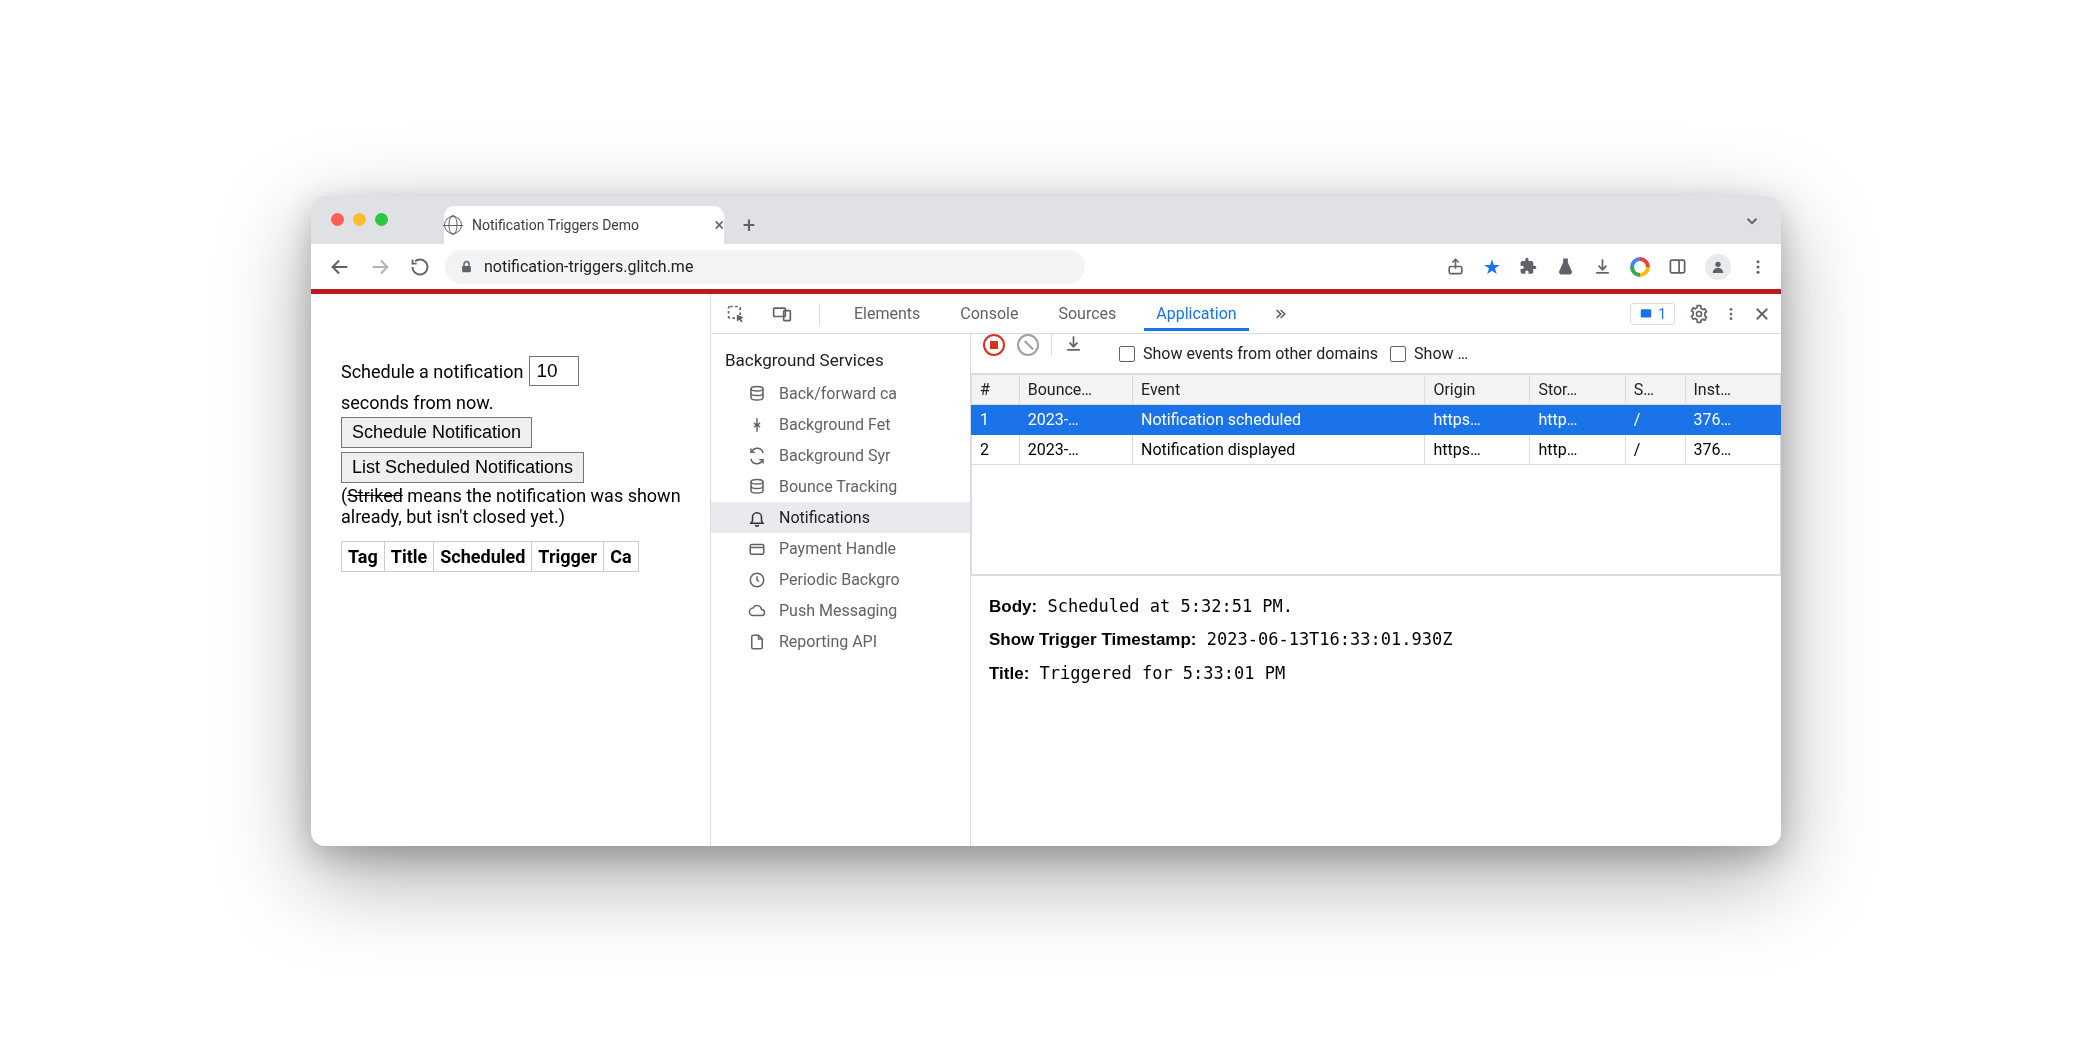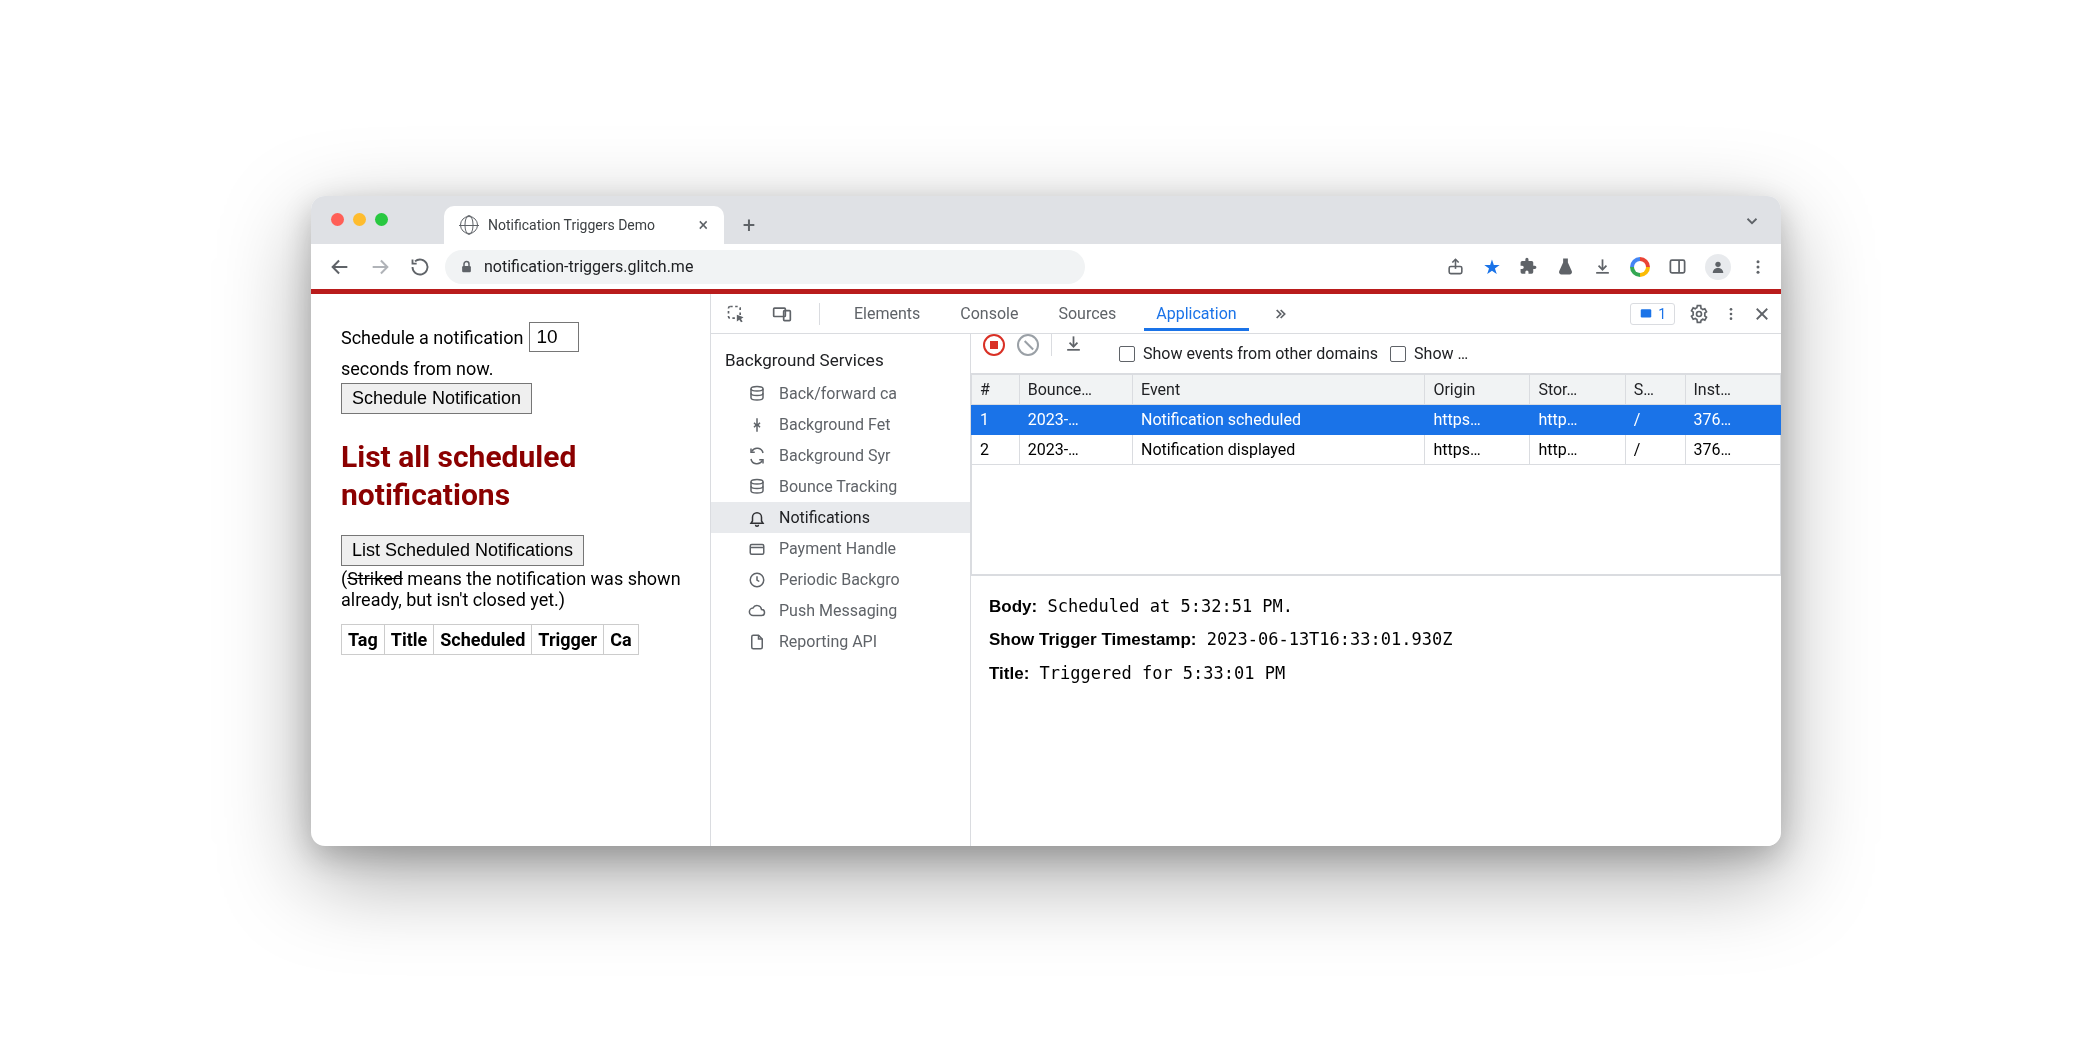--- a/index.html
+++ b/index.html
@@ -43,21 +43,21 @@
   .dot.red { background: #ff5f57; }
   .dot.yellow { background: #febc2e; }
   .dot.green { background: #28c840; }
   .tab {
     margin-left: 115px;
     background: #fff;
     height: 38px;
     border-radius: 10px 10px 0 0;
     display: flex;
     align-items: center;
-    padding: 0 16px;
+    padding: 0 0;
     gap: 10px;
     min-width: 280px;
     font-size: 14px;
     color: #3c4043;
     position: relative;
   }
   .tab .globe {
     width: 18px; height: 18px; border: 1.6px solid #5f6368; border-radius: 50%;
     position: relative;
   }
@@ -124,21 +124,21 @@
   }
   
   .page {
     width: 400px;
     padding: 28px 20px 20px 30px;
     font-size: 18px;
     color:#000;
     overflow:hidden;
     border-right: 1px solid #dadce0;
   }
-  .page .line1 { display:flex; flex-wrap:wrap; align-items:center; gap:6px; }
+  .page .line1 { display:flex; flex-wrap:wrap; align-items:center; gap:6px;margin-top:34px; }
   .page input.num {
     width: 50px; height: 30px; font-size: 19px; padding: 2px 6px;
     border:1px solid #767676;
   }
   .page button.btn {
     font-size: 18px; padding: 4px 10px; background:#efefef;
     border:1px solid #767676; margin-top:4px;
   }
   .page h2 {
     color:#8b0000; font-size: 30px; font-weight: 700; margin: 24px 0 18px 0;
@@ -331,21 +331,20 @@
   <div class="content">
 
     <div class="page">
       <div class="line1">
         <span>Schedule a notification</span>
         <input class="num" value="10" style="">
         <span>seconds from now.</span>
       </div>
       <button class="btn">Schedule Notification</button>
 
-      <h2>List all scheduled notifications</h2>
 
       <button class="btn">List Scheduled Notifications</button>
       <div style="margin-top:2px">
         <span>(</span><span class="striked">Striked</span><span> means the notification was shown already, but isn't closed yet.)</span>
       </div>
 
       <table>
         <tbody>
             <tr>
           <th>Tag</th>

